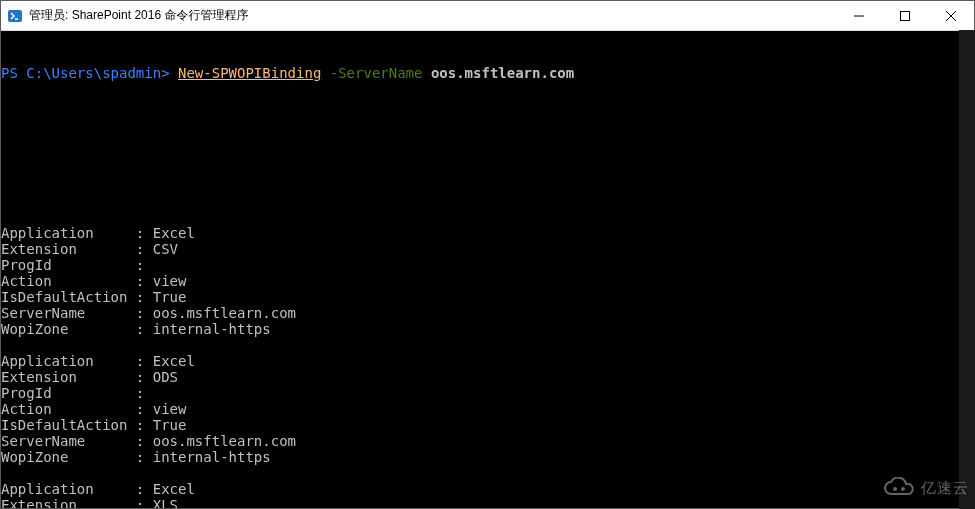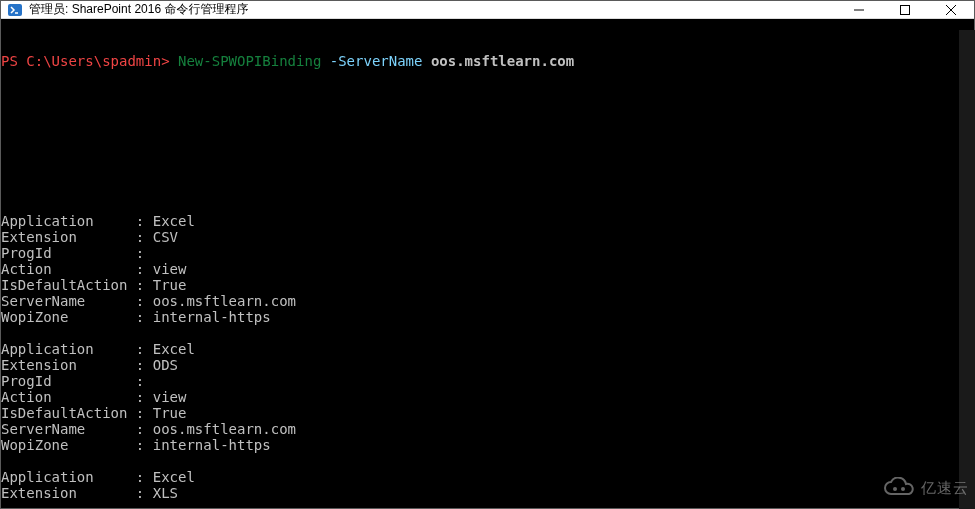--- a/index.html
+++ b/index.html
@@ -17,21 +17,21 @@
   }
   .window {
     width: 975px;
     height: 509px;
     border: 1px solid #5a5a5a;
     background: #000000;
     display: flex;
     flex-direction: column;
   }
   .titlebar {
-    height: 18px;
+    height: 30px;
     background: #ffffff;
     display: flex;
     align-items: center;
     padding-left: 6px;
     font-family: "Microsoft YaHei", "SimSun", sans-serif;
     font-size: 12px;
     color: #000000;
     border-bottom: 1px solid #dcdcdc;
   }
   .titlebar .icon {
@@ -71,23 +71,23 @@
     line-height: 16px;
     padding: 2px 0 0 0;
     white-space: pre;
     overflow: hidden;
     position: relative;
   }
   .line {
     height: 16px;
     white-space: pre;
   }
-  .ps-prompt { color: #ef4444; }
-  .cmd-yellow { color: #15803d; }
-  .cmd-gray   { color: #7dd3fc; }
+  .ps-prompt { color: #3b82f6; }
+  .cmd-yellow { color: #fdba74; text-decoration: underline; }
+  .cmd-gray   { color: #4d7c0f; }
   .cmd-arg    { color: #c0c0c0; font-weight: bold; }
   .watermark {
     position: absolute;
     right: 6px;
     bottom: 10px;
     display: flex;
     align-items: center;
     gap: 4px;
     opacity: 0.55;
     pointer-events: none;

